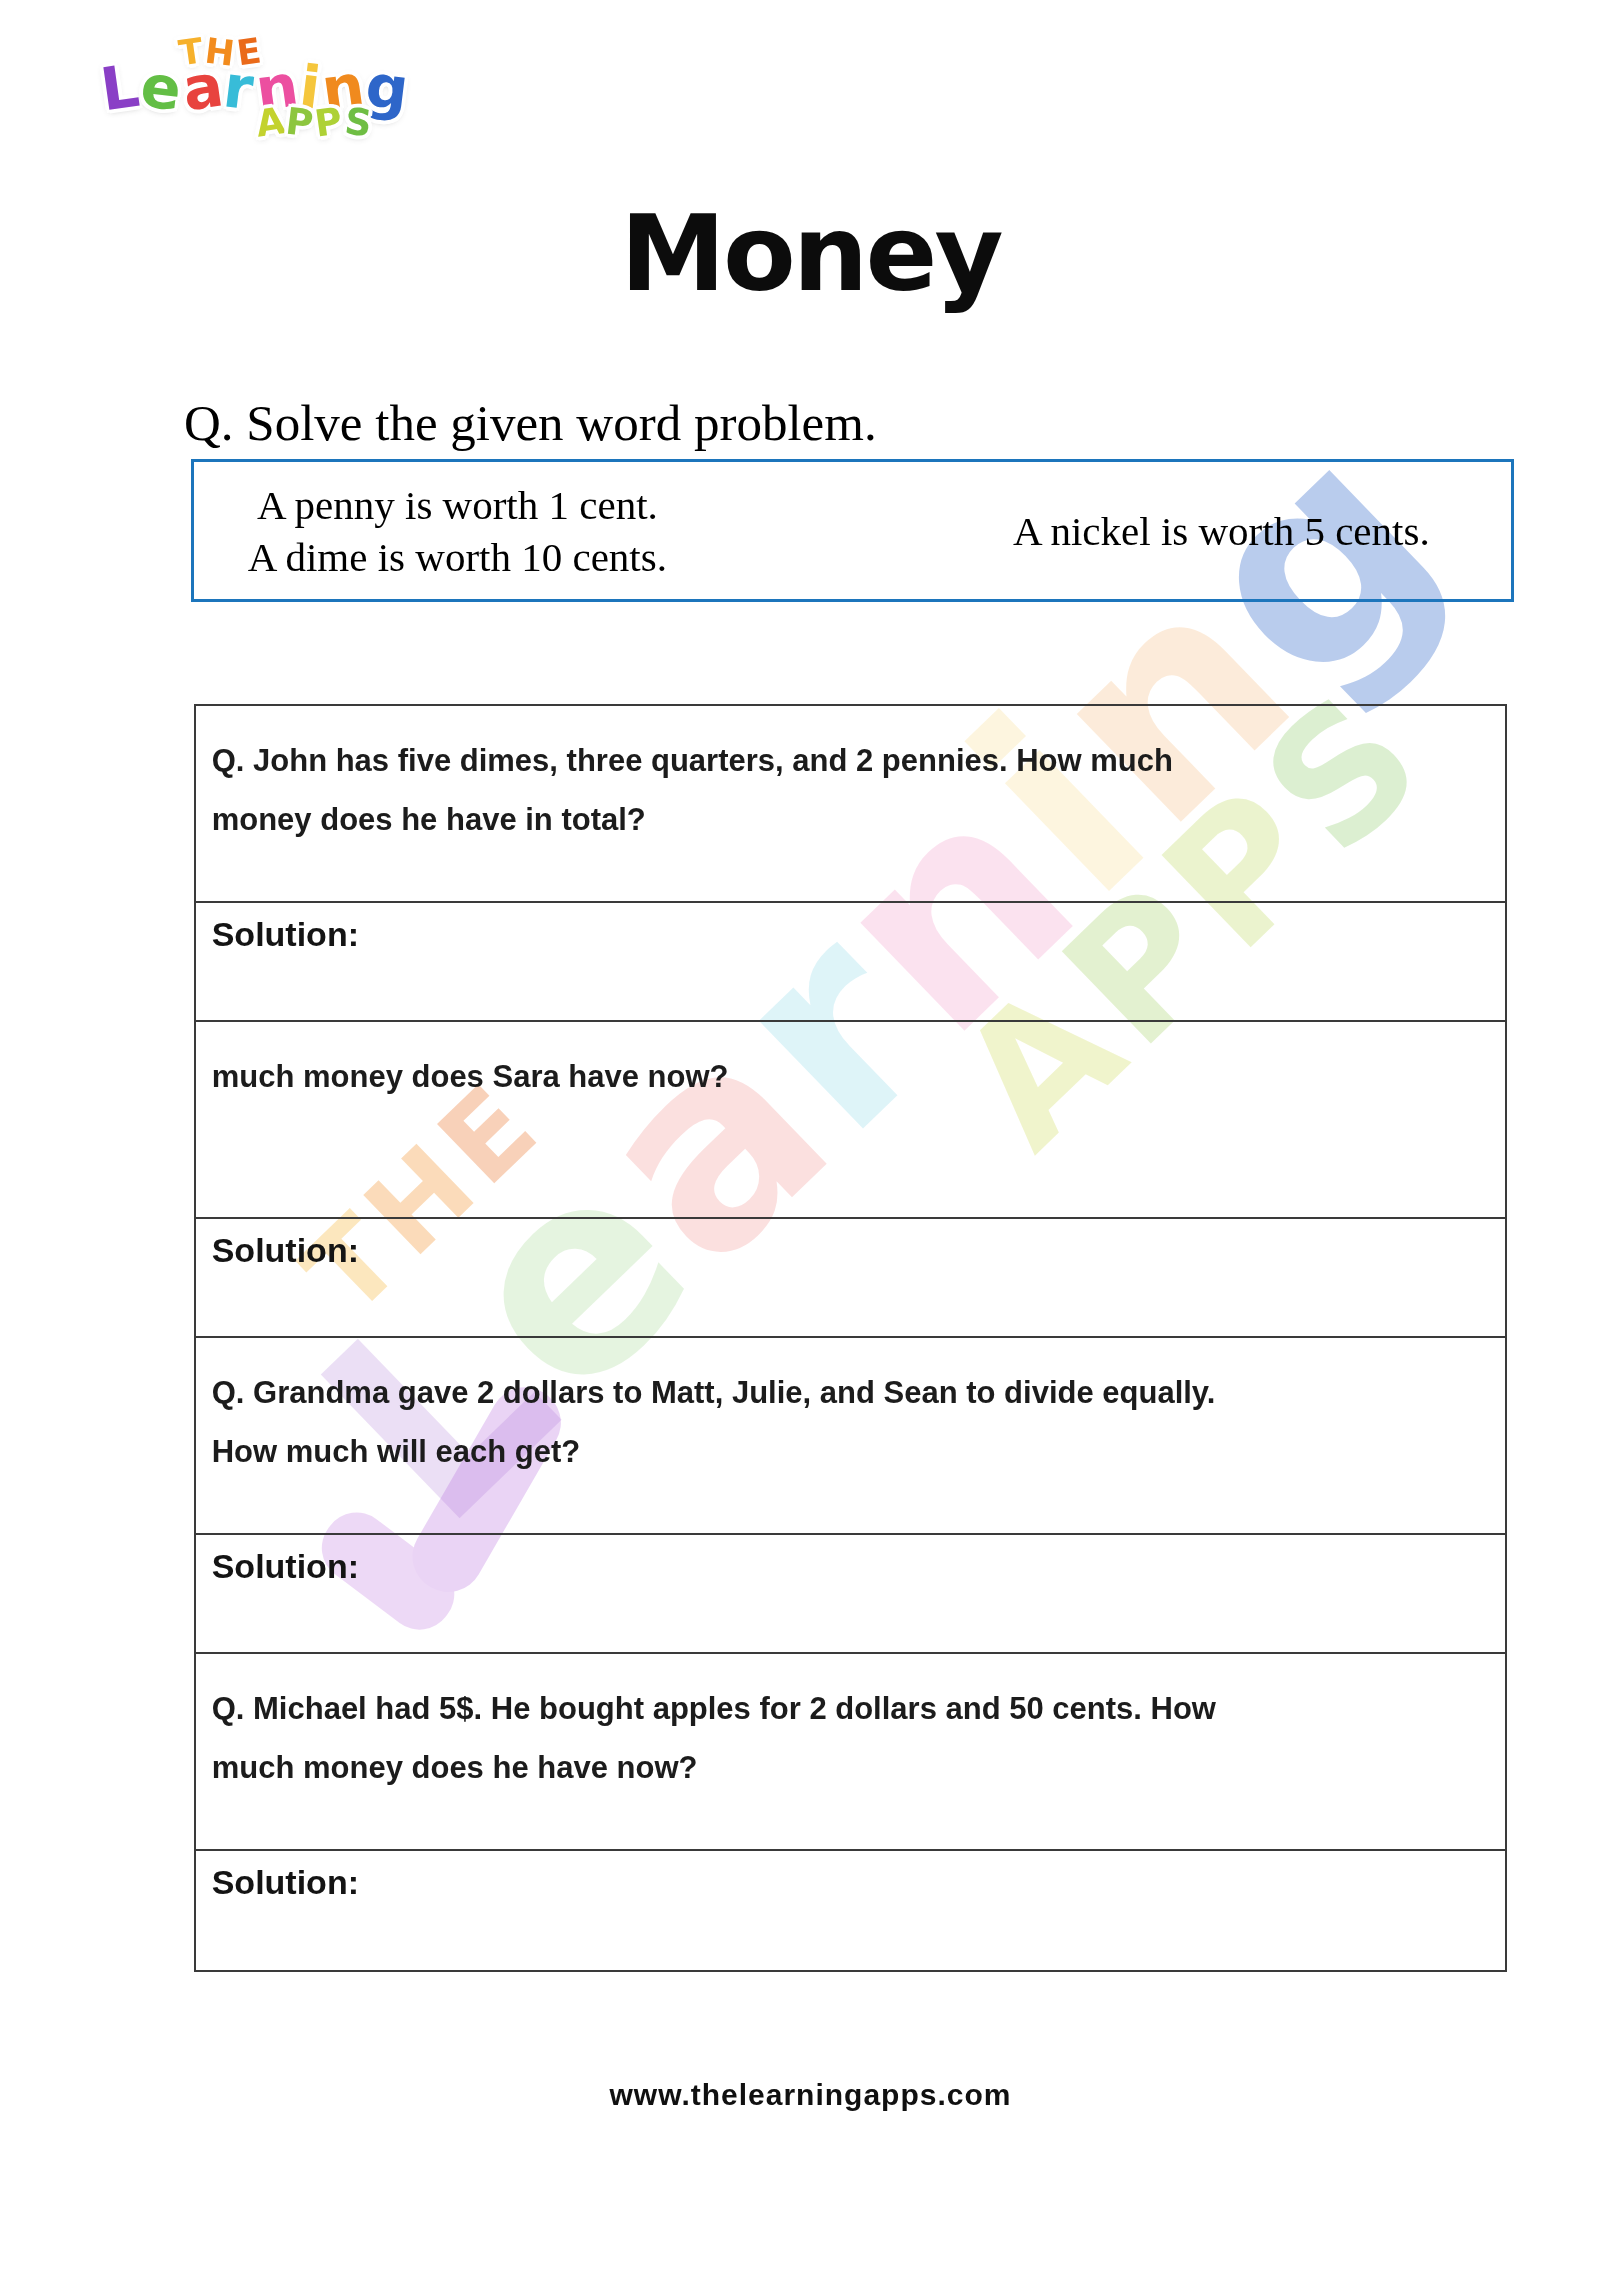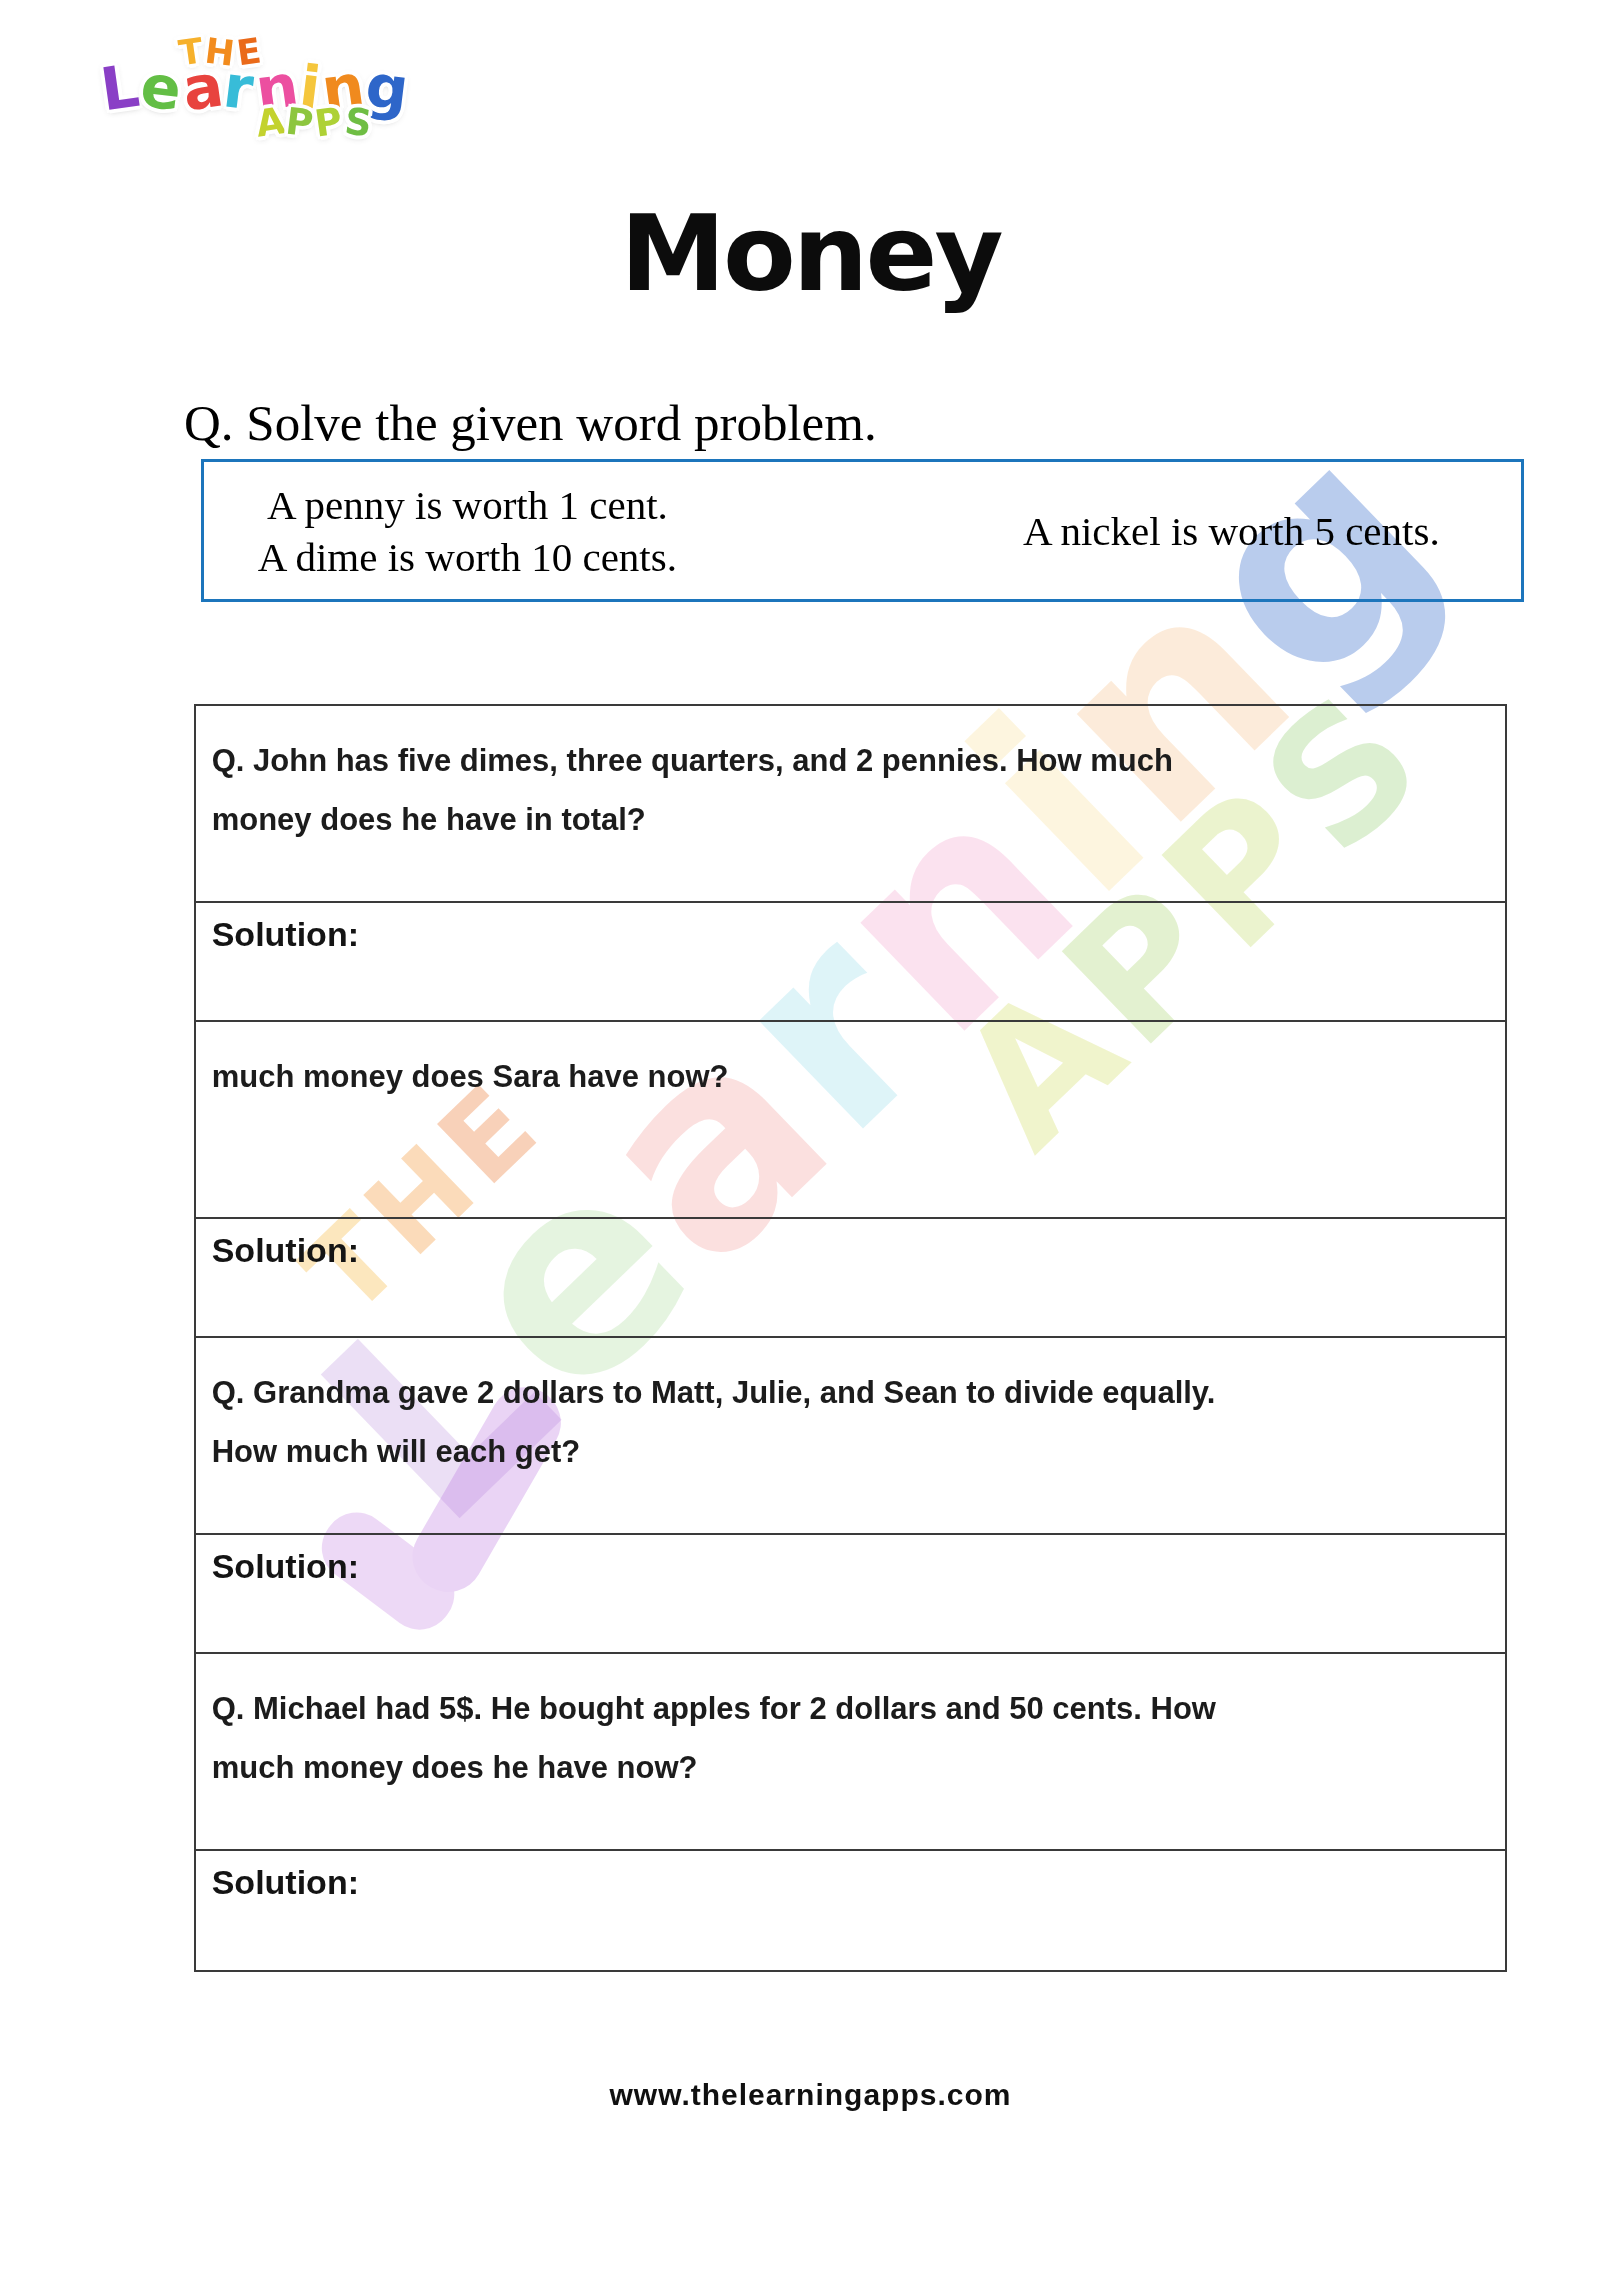--- a/index.html
+++ b/index.html
@@ -49,21 +49,21 @@
   .title { position:absolute; left:0; right:0; top:192px; margin:0; text-align:center;
            font-family:"DejaVu Sans", sans-serif; font-weight:bold; font-size:106px;
            letter-spacing:-2.9px; color:#0c0c0c; }
   .instruction { position:absolute; left:184px; top:394px;
                  font-family:"Liberation Serif", serif; font-size:51px; color:#000; }
 
   
   .info-box { position:absolute; left:191px; top:459px; width:1323px; height:143px;
               box-sizing:border-box; border:3.9px solid #1C75BC; background:transparent;
               display:flex; justify-content:space-between; align-items:center;
-              font-family:"Liberation Serif", serif; font-size:41px; color:#000;margin-left:10px; }
+              font-family:"Liberation Serif", serif; font-size:41px; color:#000; }
   .info-col { line-height:52px; text-align:center; }
   .info-col.left  { width:40%; }
   .info-col.right { width:44%; }
 
   
   .problems { position:absolute; left:194px; top:704px; width:1313px;
               box-sizing:border-box; border:2px solid #3a3a3a; }
   .p-row { box-sizing:border-box; border-bottom:2px solid #3a3a3a; background:transparent; }
   .p-row:last-child { border-bottom:none; }
   .q-row { height:197px; padding:24.5px 15.7px 0 15.7px;

